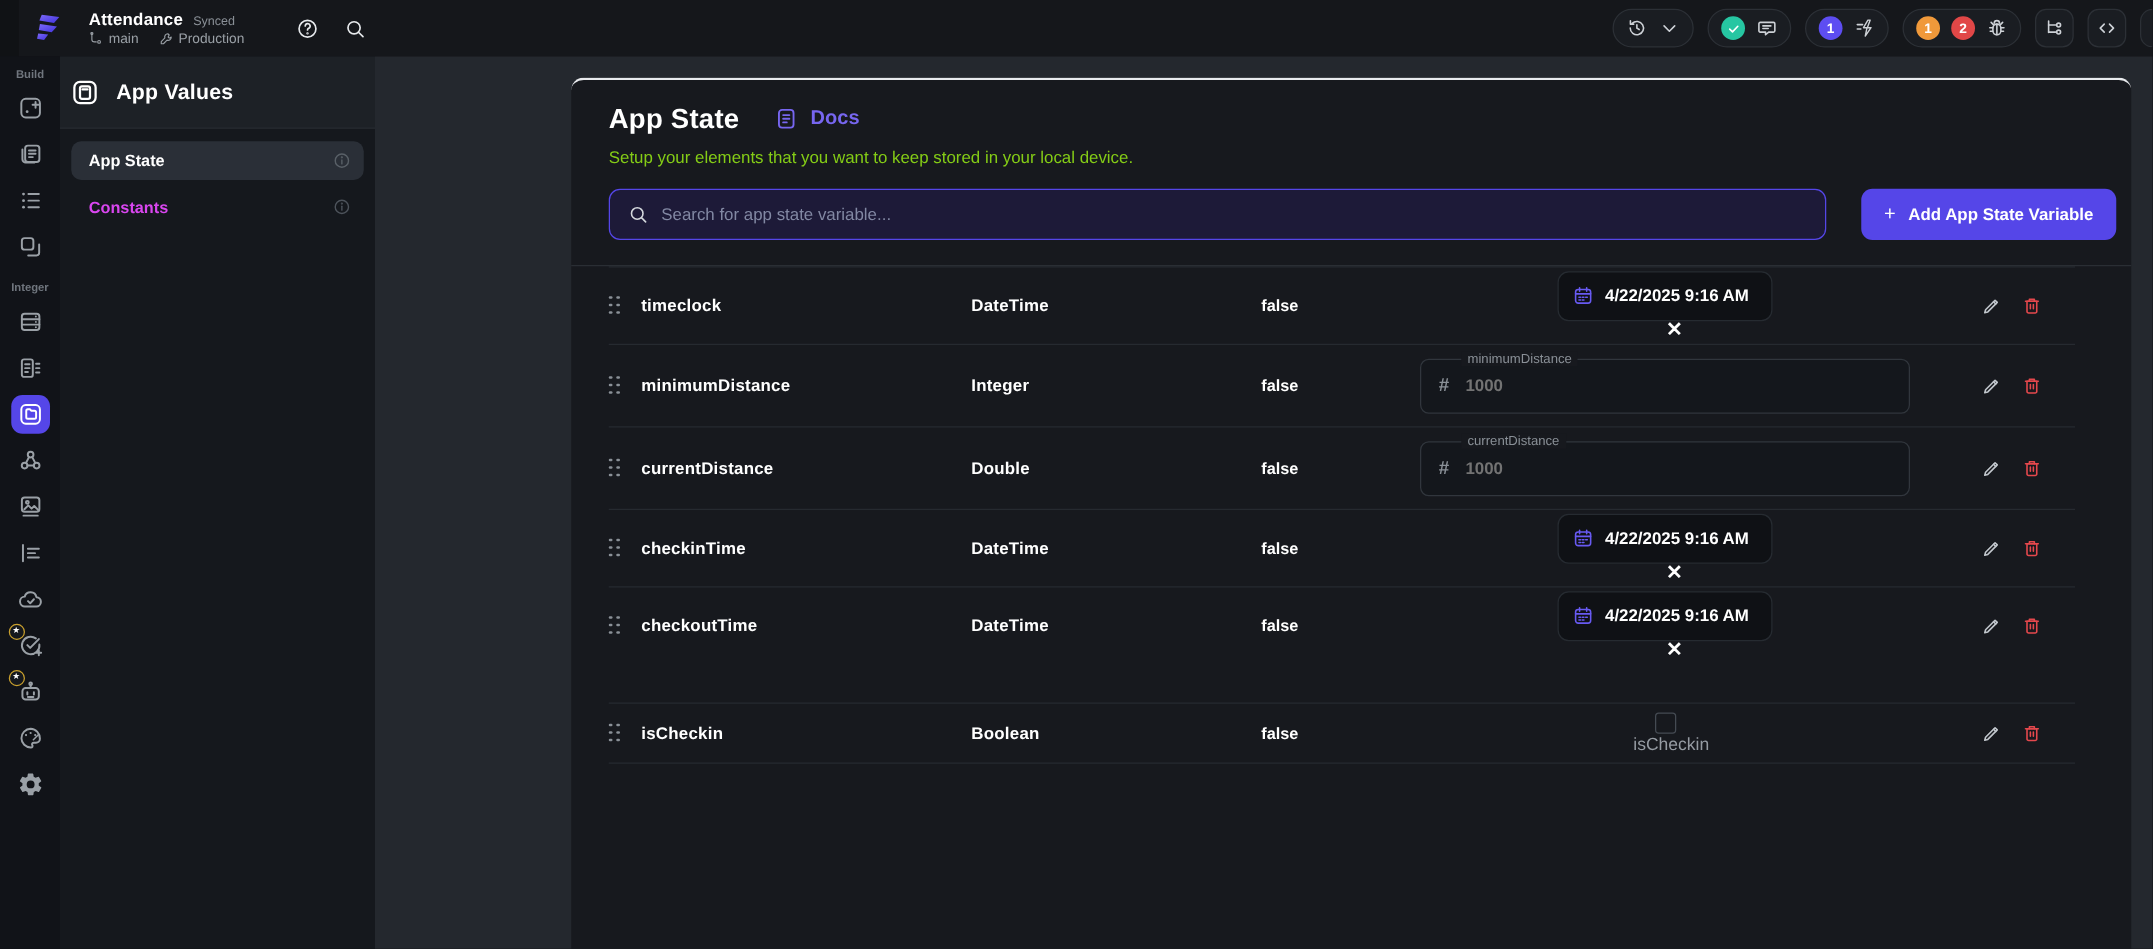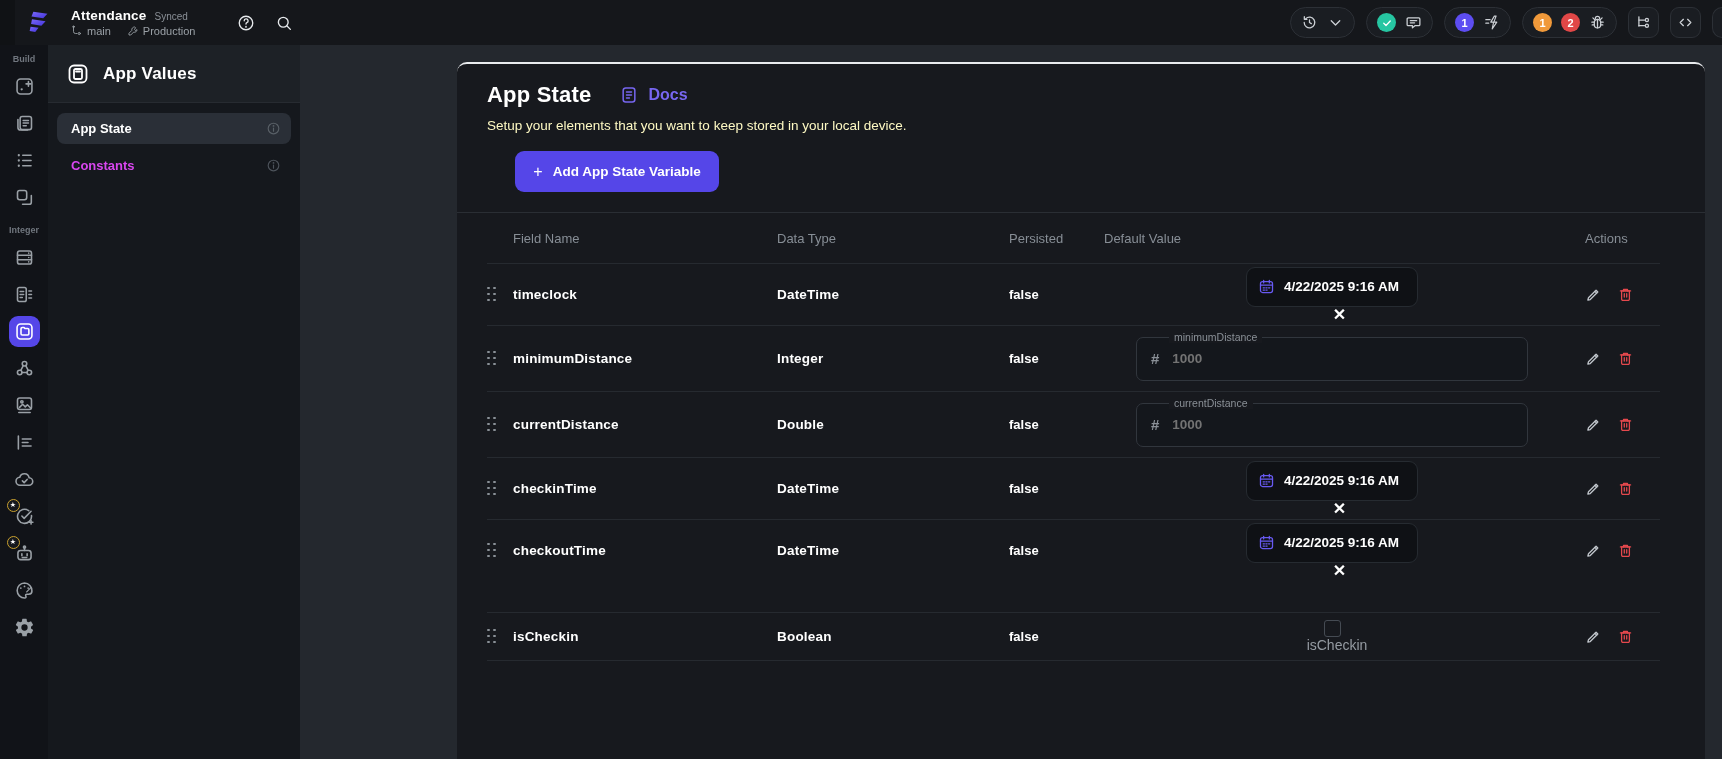--- a/index.html
+++ b/index.html
@@ -45,21 +45,21 @@
   .rail-item.selected { color:#fff; }
   .rail-item.selected .sel-bg { position:absolute; inset:3px; background:#5546e8; border-radius:9px; }
   .rail-item.selected svg { position:relative; }
   .star-badge { position:absolute; top:1px; left:1px; width:13px; height:13px; border-radius:50%;
     background:#15181d; border:1.5px solid #c9a02e; color:#fff; font-size:7px; line-height:10px;
     text-align:center; z-index:2; }
 
   
   .panel { position:absolute; top:45px; left:48px; bottom:0; width:252px; background:#15181d; z-index:4; }
   .panel-header { height:58px; background:#1d2126; border-bottom:1px solid #272b31;
-    display:flex; align-items:center; padding-left:18px; gap:13px; }
+    display:flex; align-items:center; padding-left:8px; gap:13px; }
   .panel-header svg { width:24px; height:24px; color:#fff; }
   .panel-title { font-size:17px; font-weight:bold; letter-spacing:.2px; }
   .panel-items { padding:10px 9px; display:flex; flex-direction:column; gap:6px; }
   .panel-item { height:31px; border-radius:8px; display:flex; align-items:center;
     padding:0 10px 0 14px; cursor:pointer; }
   .panel-item.selected { background:#2a2f37; }
   .panel-item .pi-label { font-size:13px; font-weight:bold; }
   .panel-item.dim .pi-label { color:#d946ef; font-weight:bold; }
   .panel-item .pi-info { margin-left:auto; color:#596067; }
   .panel-item .pi-info svg { width:15px; height:15px; }
@@ -67,21 +67,21 @@
 
   
   .backdrop { position:absolute; top:45px; left:300px; right:0; bottom:0; background:#24282e; }
   .card { position:absolute; left:157px; right:17px; top:17px; bottom:0; background:#17191e;
     border-top:2px solid #e9ebee; border-radius:10px 10px 0 0; }
   .card-head { display:flex; align-items:center; gap:28px; margin:18px 30px 0; }
   .page-title { font-size:22px; font-weight:800; letter-spacing:.2px; }
   .docs-link { display:flex; align-items:center; gap:9px; color:#7766f0; cursor:pointer; }
   .docs-link svg { width:20px; height:20px; }
   .docs-label { font-size:16px; font-weight:bold; }
-  .subtitle { margin:10px 30px 0; font-size:13.5px; color:#fef9c3; }
+  .subtitle { margin:10px 30px 0; font-size:13.5px; color:#84cc16; }
   .search-row { display:flex; align-items:center; margin:18px 12px 0 30px; }
   .search-box { flex:1; height:41px; background:#1d1a38; border:1.6px solid #5546e8; border-radius:9px;
     display:flex; align-items:center; padding:0 14px; gap:10px; }
   .search-box svg { width:17px; height:17px; color:#d3d7dc; flex:none; }
   .search-box input { flex:1; background:transparent; border:none; outline:none; color:#e8eaee;
     font-size:13.5px; font-family:"Liberation Sans", sans-serif; }
   .search-box input::placeholder { color:#8288a3; }
   .add-btn { margin-left:28px; width:204px; height:41px; background:#5546e8; border:none; border-radius:9px;
     color:#fff; font-size:13.5px; font-weight:bold; font-family:"Liberation Sans", sans-serif;
     display:flex; align-items:center; justify-content:center; gap:10px; cursor:pointer; }
@@ -410,36 +410,35 @@
         <svg class="icn" viewBox="0 0 24 24">
           <rect x="5" y="3.5" width="14" height="17" rx="3"></rect>
             <path d="M9 8.5h6M9 12h6M9 15.5h3.5"></path>
         </svg>
         <span class="docs-label">Docs</span>
       </div>
     </div>
     <p class="subtitle">Setup your elements that you want to keep stored in your local device.</p>
 
     <div class="search-row">
+      <div class="search-box">
+        <svg class="icn" viewBox="0 0 24 24">
+          <circle cx="11" cy="11" r="6.5"></circle>
+            <path d="M16 16l4.5 4.5"></path>
+        </svg>
+        <input type="text" value="" placeholder="Search for app state variable..." style="">
+      </div>
       <button class="add-btn">
         <span class="plus">+</span>
         <span>Add App State Variable</span>
       </button>
     </div>
 
     <div class="card-divider"></div>
 
-    <div class="tgrid thead">
-      <span></span>
-      <span>Field Name</span>
-      <span>Data Type</span>
-      <span>Persisted</span>
-      <span>Default Value</span>
-      <span class="th-actions">Actions</span>
-    </div>
     <div class="tbody" id="tbody">
         <div class="tgrid trow row-h-dt">
     <div class="drag">
             <i></i>
             <i></i>
             <i></i>
             <i></i>
             <i></i>
             <i></i>
           </div>

